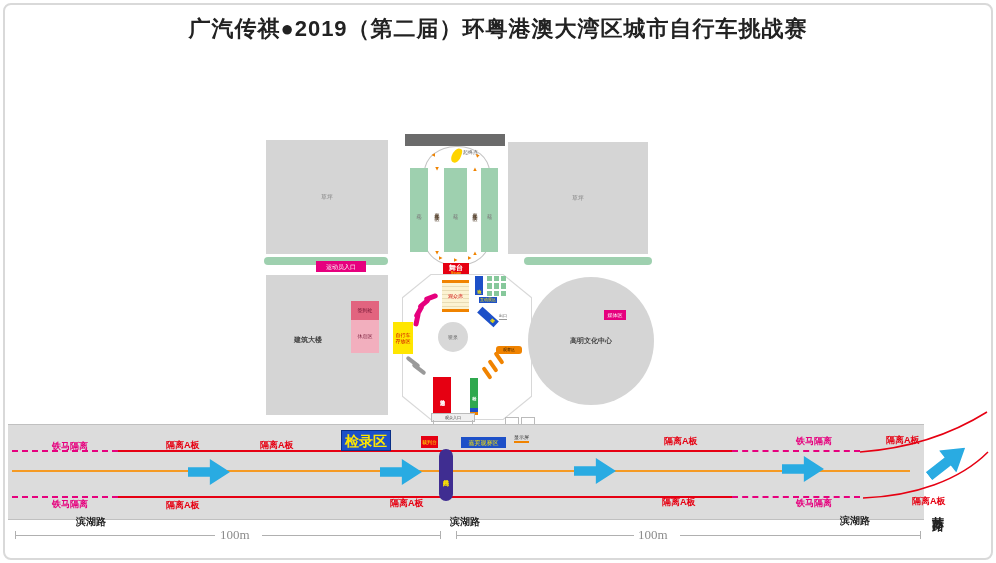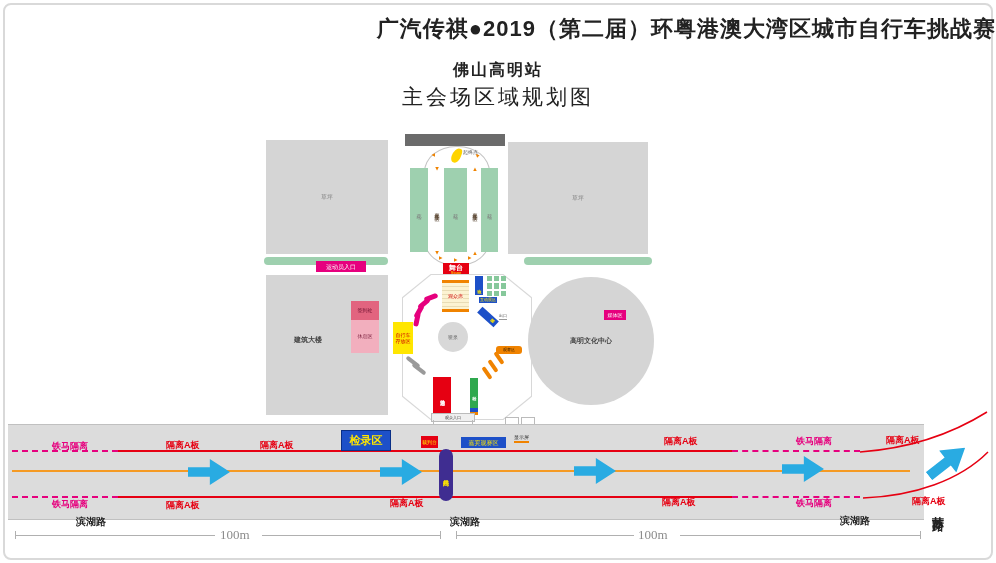--- a/index.html
+++ b/index.html
@@ -4,21 +4,21 @@
 <style>
   html,body{margin:0;padding:0;background:#fff;}
   #canvas{position:relative;width:996px;height:563px;background:#fff;overflow:hidden;
           font-family:"Liberation Sans","DejaVu Sans",sans-serif;color:#222;}
   .abs{position:absolute;}
   .lbl{white-space:nowrap;line-height:1;}
   .ctr{display:flex;align-items:center;justify-content:center;text-align:center;}
   .vtext{writing-mode:vertical-rl;text-orientation:upright;letter-spacing:1px;}
   .frame{inset:3px;border:2px solid #d9d9d9;border-radius:8px;pointer-events:none;}
   
-  .t1{left:0;right:0;top:18px;text-align:right;font-size:22px;font-weight:bold;letter-spacing:1px;}
+  .t1{left:0;right:0;top:18px;text-align:center;font-size:22px;font-weight:bold;letter-spacing:1px;}
   .t2{left:0;right:0;top:62px;text-align:center;font-size:16px;font-weight:bold;letter-spacing:2px;}
   .t3{left:0;right:0;top:86px;text-align:center;font-size:21px;font-weight:500;letter-spacing:3px;}
   
   .gray{background:#d5d5d5;}
   .greens{background:#9ed0af;}
   .lbl-gray{font-size:6px;color:#7d7d7d;}
   .tinydark{font-size:5px;color:#555;}
   .arrowO{color:#f08300;font-size:6px;line-height:1;}
   .seg{border-radius:3px;}
   
@@ -37,22 +37,20 @@
   .grid9 div{background:#86c89b;}
   .seatlines{background:repeating-linear-gradient(#fcf3d2 0 3px,#e8dcb5 3px 4px);}
 </style>
 </head>
 <body>
 
 <div id="canvas">
   <div class="abs frame"></div>
 
   <div class="abs t1 lbl">广汽传祺●2019（第二届）环粤港澳大湾区城市自行车挑战赛</div>
-  <div class="abs t2 lbl">佛山高明站</div>
-  <div class="abs t3 lbl">主会场区域规划图</div>
 
   <div class="abs" style="left:405px;top:134px;width:100px;height:12px;background:#6b6b6b;"></div>
   <div class="abs gray ctr" style="left:266px;top:140px;width:122px;height:114px;">
     <span class="lbl-gray lbl">草坪</span>
   </div>
   <div class="abs gray ctr" style="left:508px;top:142px;width:140px;height:112px;">
     <span class="lbl-gray lbl">草坪</span>
   </div>
 
   <div class="abs" style="left:424px;top:146px;width:64px;height:118px;border:1px solid #c4c4c4;border-radius:32px/26px;background:#fff;"></div>
@@ -216,21 +214,21 @@
   <span class="abs lbl red-t" style="left:886px;top:436px;">隔离A板</span>
   <span class="abs lbl red-t" style="left:912px;top:497px;">隔离A板</span>
 
   <div class="abs blue-arrow" style="left:188px;top:459px;width:42px;height:26px;"></div>
   <div class="abs blue-arrow" style="left:380px;top:459px;width:42px;height:26px;"></div>
   <div class="abs blue-arrow" style="left:574px;top:458px;width:42px;height:26px;"></div>
   <div class="abs blue-arrow" style="left:782px;top:456px;width:42px;height:26px;"></div>
   <div class="abs blue-arrow" style="left:924px;top:448px;width:46px;height:28px;transform:rotate(-38deg);"></div>
 
   <div class="abs ctr" style="left:341px;top:430px;width:48px;height:19px;background:#1d50c8;border:1px solid #0a2f86;">
-    <span class="lbl" style="font-size:11px;font-weight:bold;color:#ffe600;">检录区</span>
+    <span class="lbl" style="font-size:14px;font-weight:bold;color:#ffe600;">检录区</span>
   </div>
   <div class="abs ctr" style="left:421px;top:436px;width:17px;height:12px;background:#e60012;">
     <span class="lbl" style="font-size:5px;color:#ffe600;">裁判台</span>
   </div>
   <div class="abs ctr" style="left:461px;top:437px;width:45px;height:11px;background:#1d50c8;">
     <span class="lbl" style="font-size:6px;color:#ffe600;">嘉宾观赛区</span>
   </div>
   <div class="abs lbl" style="left:514px;top:435px;font-size:5px;color:#333;border-bottom:2px solid #f08300;padding-bottom:1px;">显示屏</div>
 
   <div class="abs ctr" style="left:439px;top:449px;width:14px;height:52px;background:#3f2d91;border-radius:7px;">

